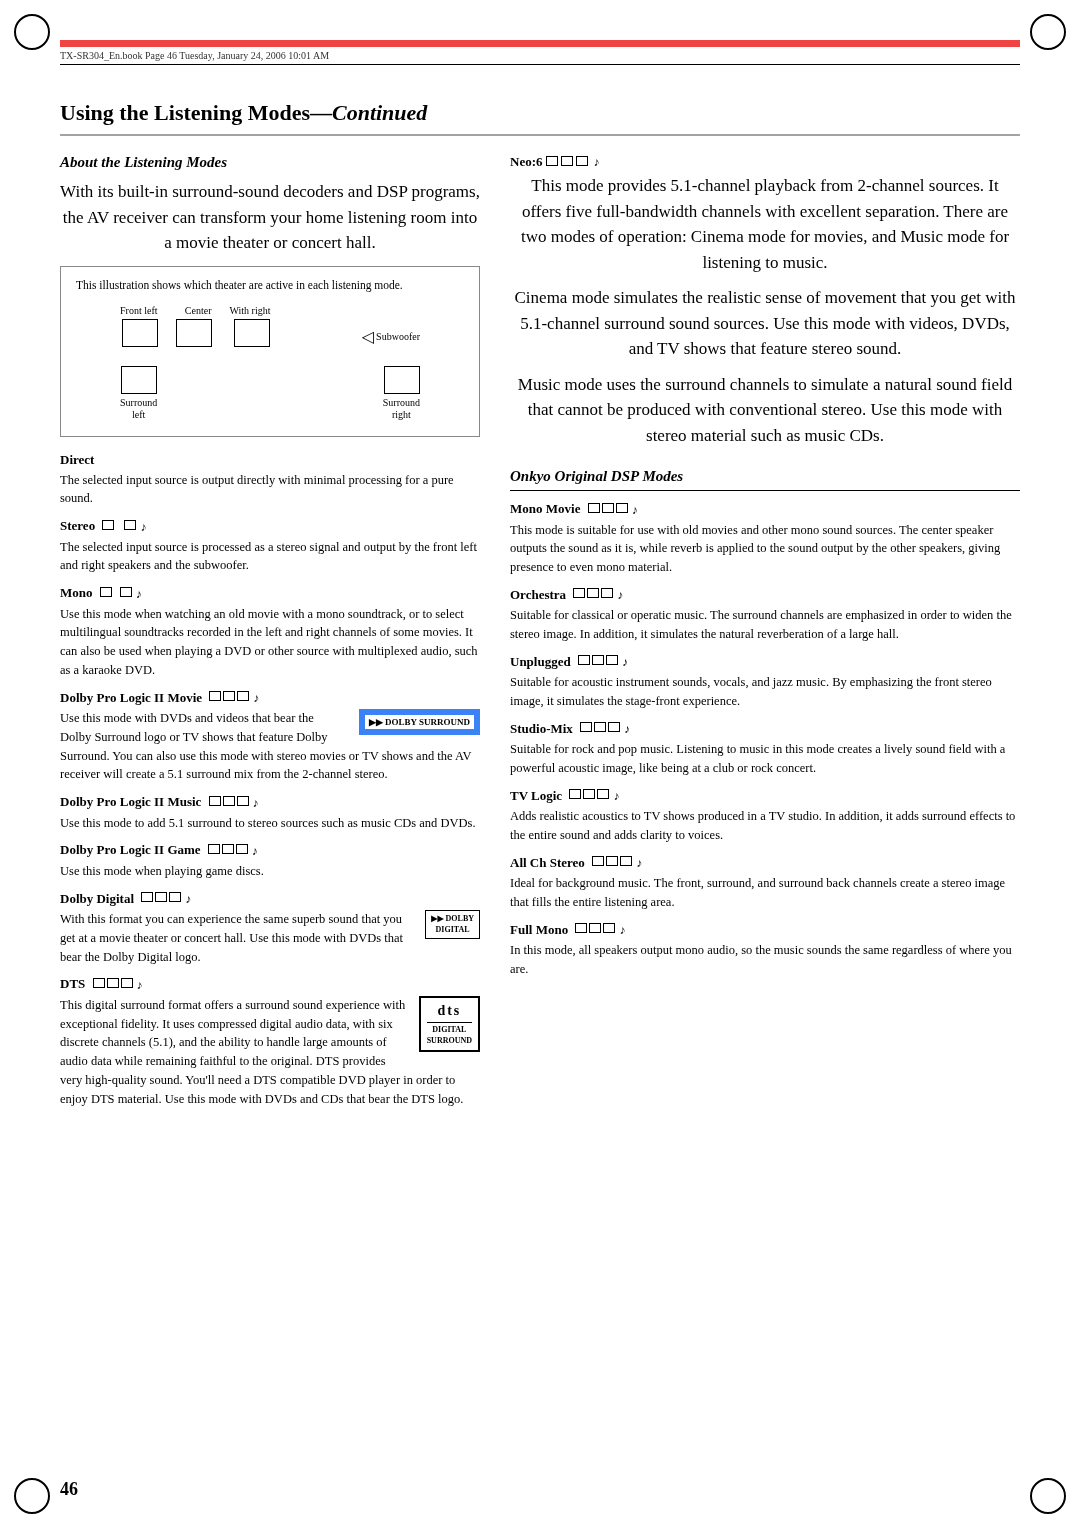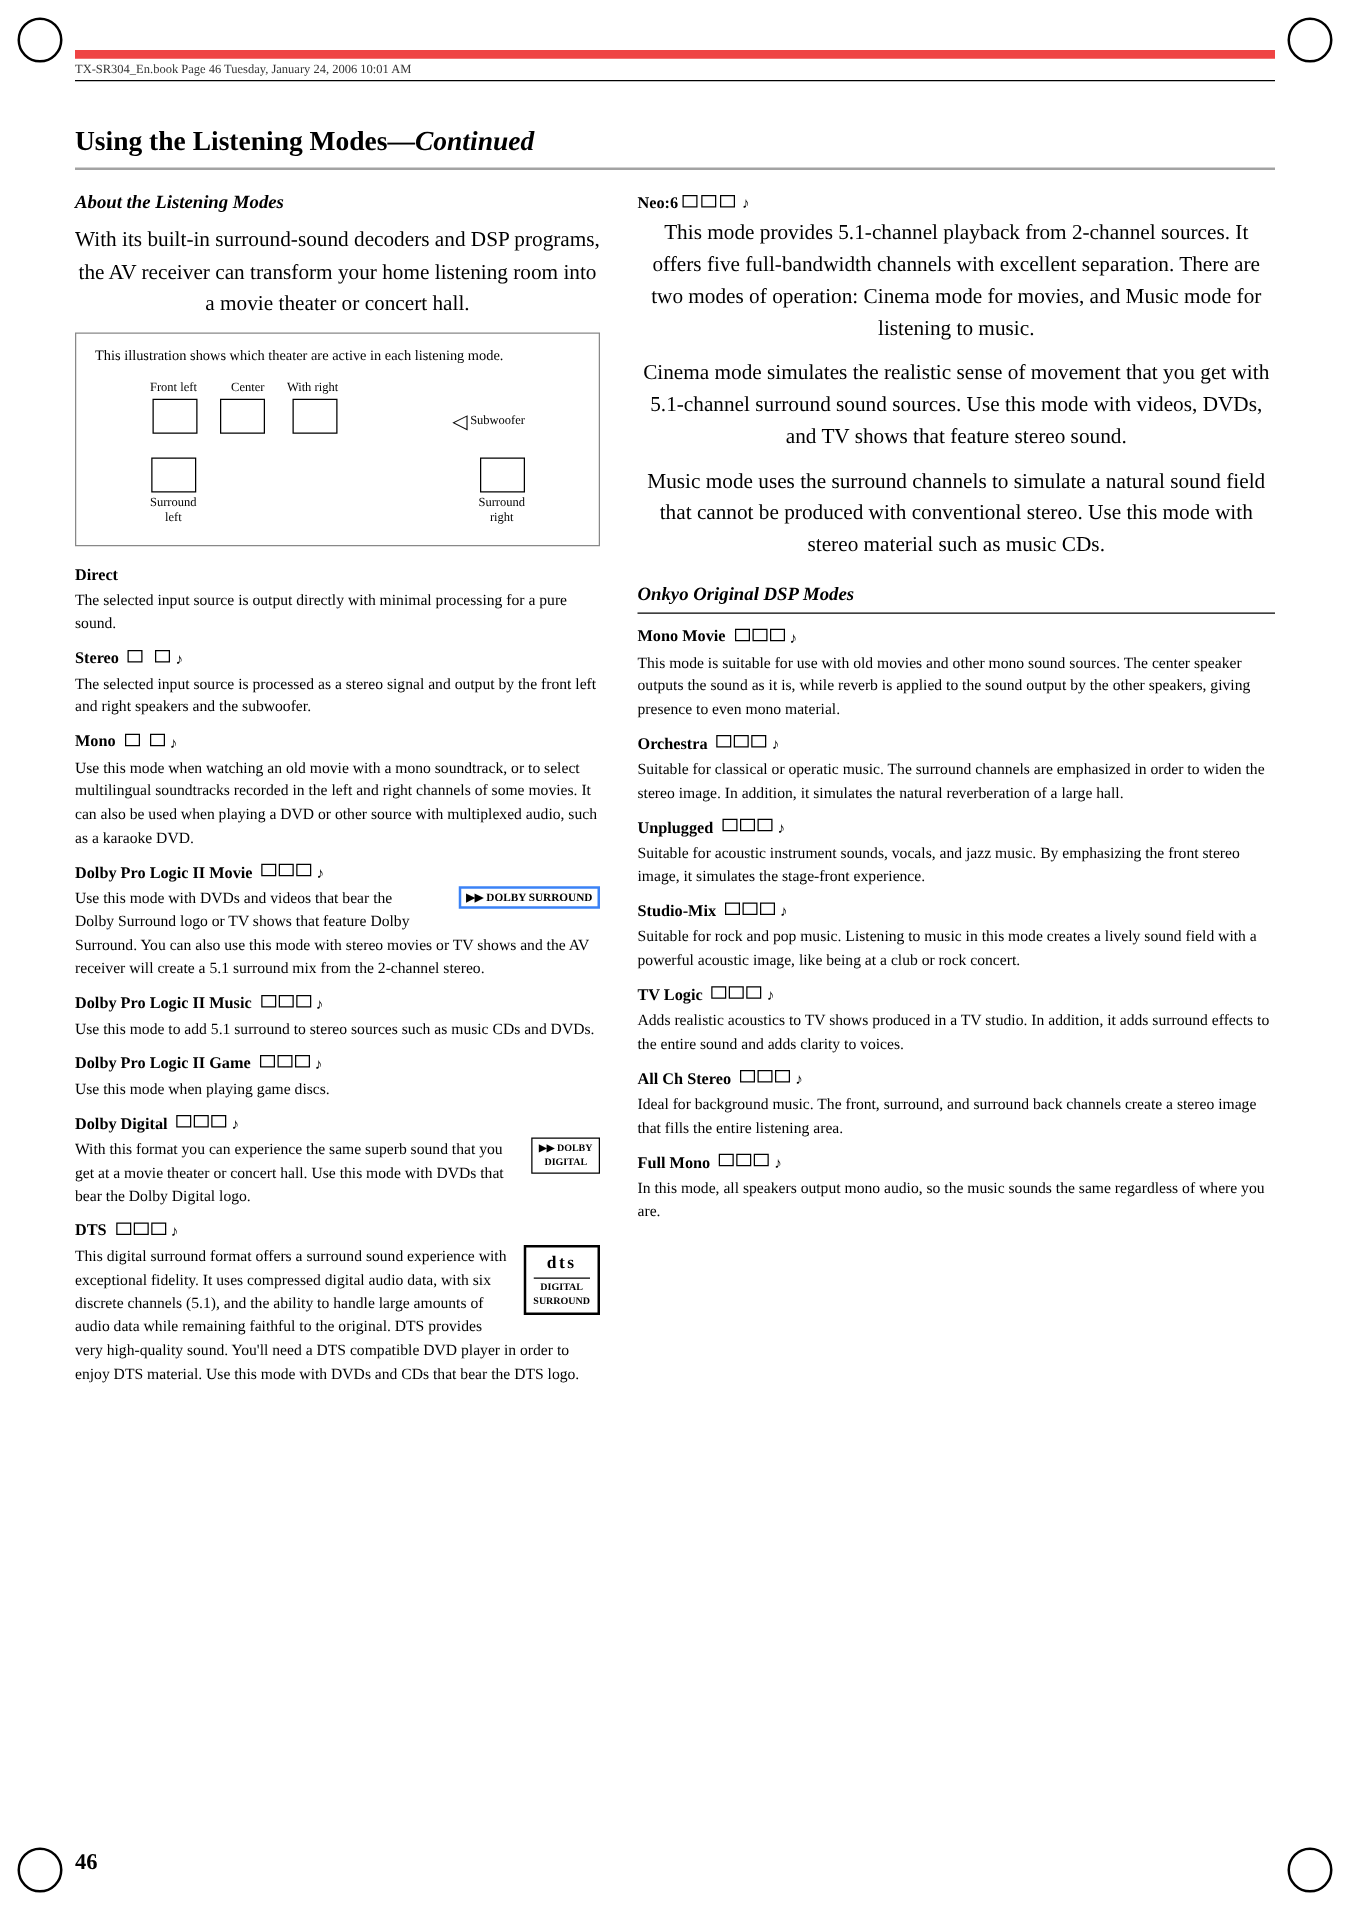--- a/index.html
+++ b/index.html
@@ -279,21 +279,21 @@
       <div class="mode-entry clearfix">
         <div class="mode-title">
           <span>Dolby Pro Logic II Movie</span>
           <span class="speaker-icons">
             <span class="sp-icon"></span>
             <span class="sp-icon"></span>
             <span class="sp-icon"></span>
             <span class="sp-arrow">♪</span>
           </span>
         </div>
-        <div style="float:right; border:2px solid #3b82f6; padding:2px 4px; font-size:9px; font-weight:bold; margin-left:21px; margin-bottom:3px; text-align:center;">
+        <div style="float:right; border:6px solid #3b82f6; padding:2px 4px; font-size:9px; font-weight:bold; margin-left:21px; margin-bottom:3px; text-align:center;">
           <div>▶▶ DOLBY SURROUND</div>
         </div>
         <div class="mode-text">Use this mode with DVDs and videos that bear the Dolby Surround logo or TV shows that feature Dolby Surround. You can also use this mode with stereo movies or TV shows and the AV receiver will create a 5.1 surround mix from the 2-channel stereo.</div>
       </div>
 
       <div class="mode-entry">
         <div class="mode-title">
           <span>Dolby Pro Logic II Music</span>
           <span class="speaker-icons">
             <span class="sp-icon"></span>

